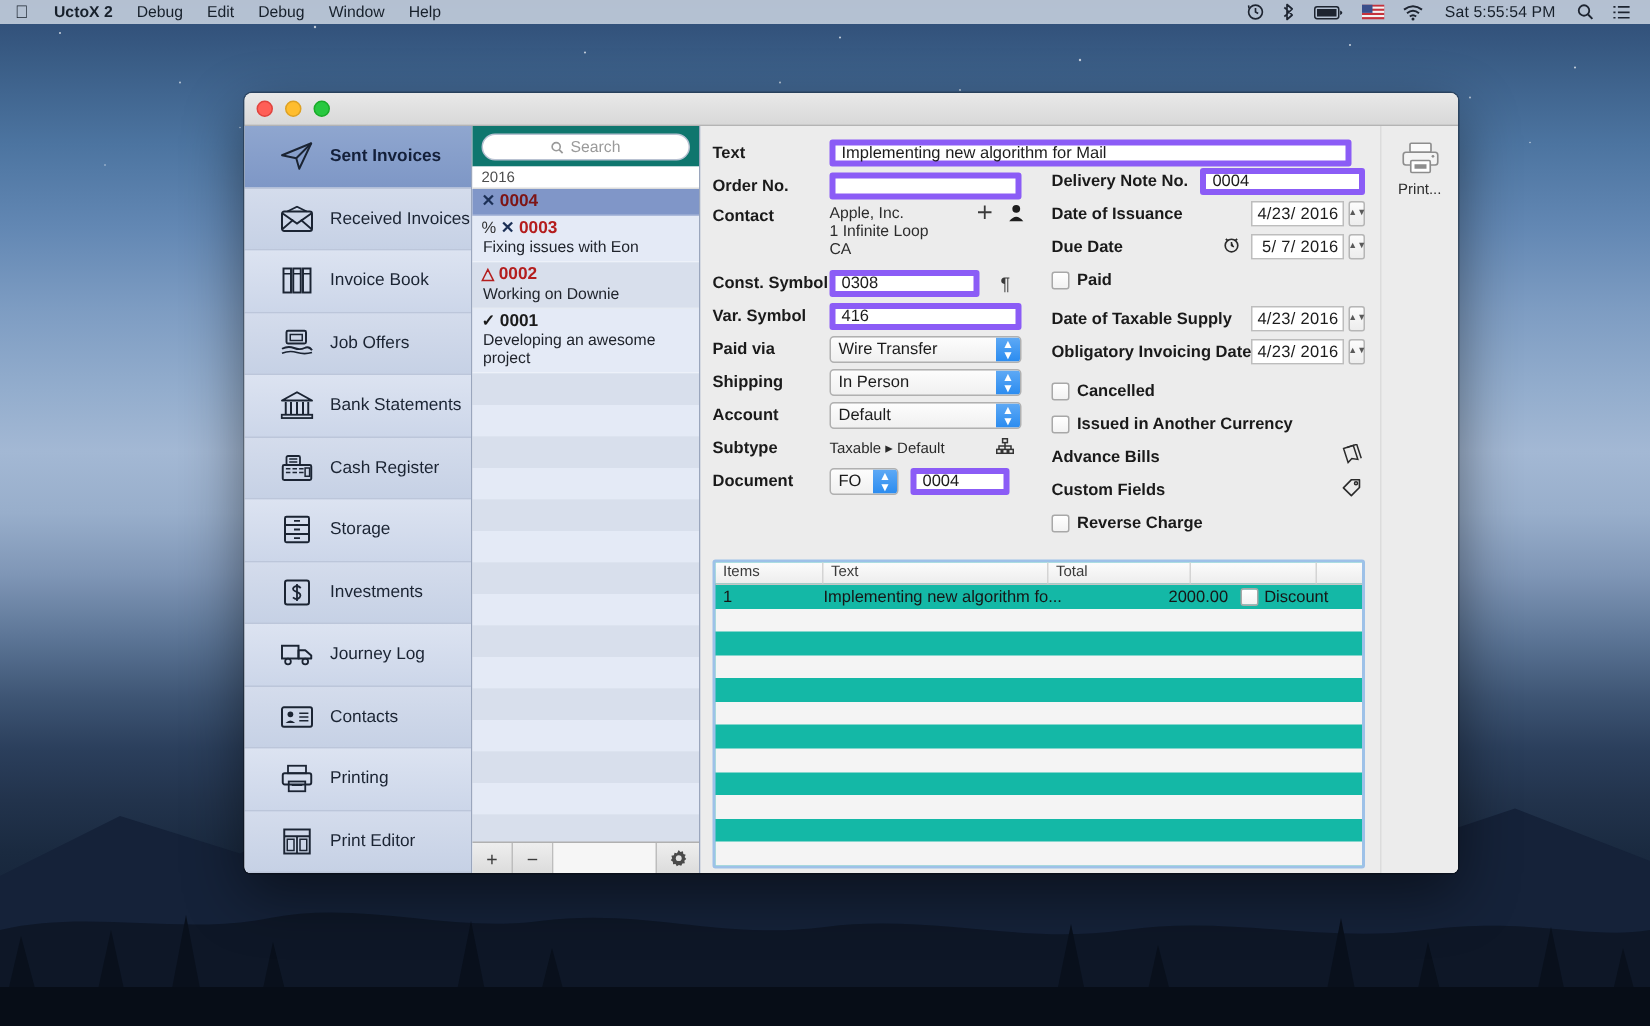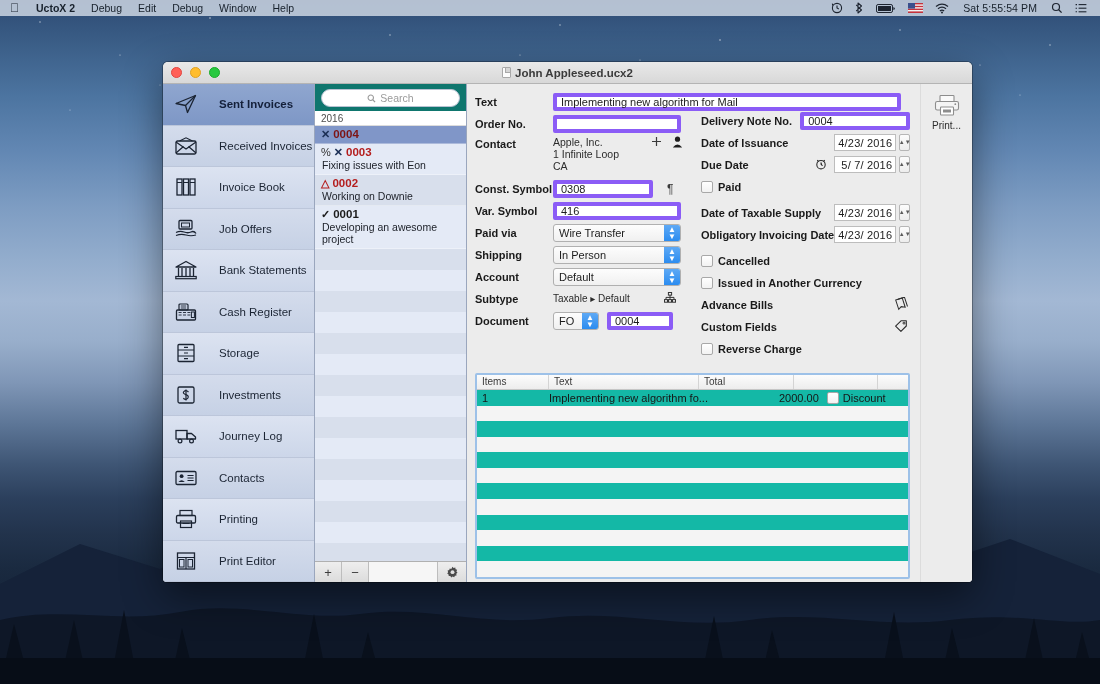--- a/index.html
+++ b/index.html
@@ -74,22 +74,22 @@
   #body { flex: 1; display: flex; min-height: 0; }
 
   
   #sidebar {
     width: 152px; flex: 0 0 152px;
     background: linear-gradient(to bottom, #d3dcee, #c7d2e6);
     border-right: 1px solid #9aa6bd;
     display: flex; flex-direction: column;
   }
   .side-item {
-    height: 42px; display: flex; align-items: center; gap: 21px;
-    padding-left: 11px;
+    height: 42px; display: flex; align-items: center; gap: 10px;
+    padding-left: 23px;
     border-bottom: 1px solid #bcc6da;
     color: #1b2433; font-size: 11.5px;
     background: linear-gradient(to bottom, #dce3f1, #ccd6e9);
   }
   .side-item.alt { background: linear-gradient(to bottom, #d4dcec, #c6d1e5); }
   .side-item.sel {
     background: linear-gradient(to bottom, #8fa6cf, #7e97c6);
     font-weight: bold; color: #14203a;
   }
   .side-item .ico { width: 24px; height: 24px; flex: 0 0 24px; display: flex;
@@ -343,24 +343,20 @@
 </div>
 
 <div id="window">
 
   <div id="titlebar">
     <div class="lights">
       <div class="light r"></div>
       <div class="light y"></div>
       <div class="light g"></div>
     </div>
-    <div id="titletext">
-      <span class="doc-ico"></span>
-      <span>John Appleseed.ucx2</span>
-    </div>
   </div>
 
   <div id="body">
 
     <div id="sidebar">
 
       <div class="side-item sel">
         <span class="ico">
           <svg width="22" height="20" viewBox="0 0 22 20">
               <path d="M1 9.5 L20.5 1.5 L12.5 18.5 L10.5 11.5 Z" fill="none" stroke="#1b2433" stroke-width="1.3" stroke-linejoin="round"></path>

